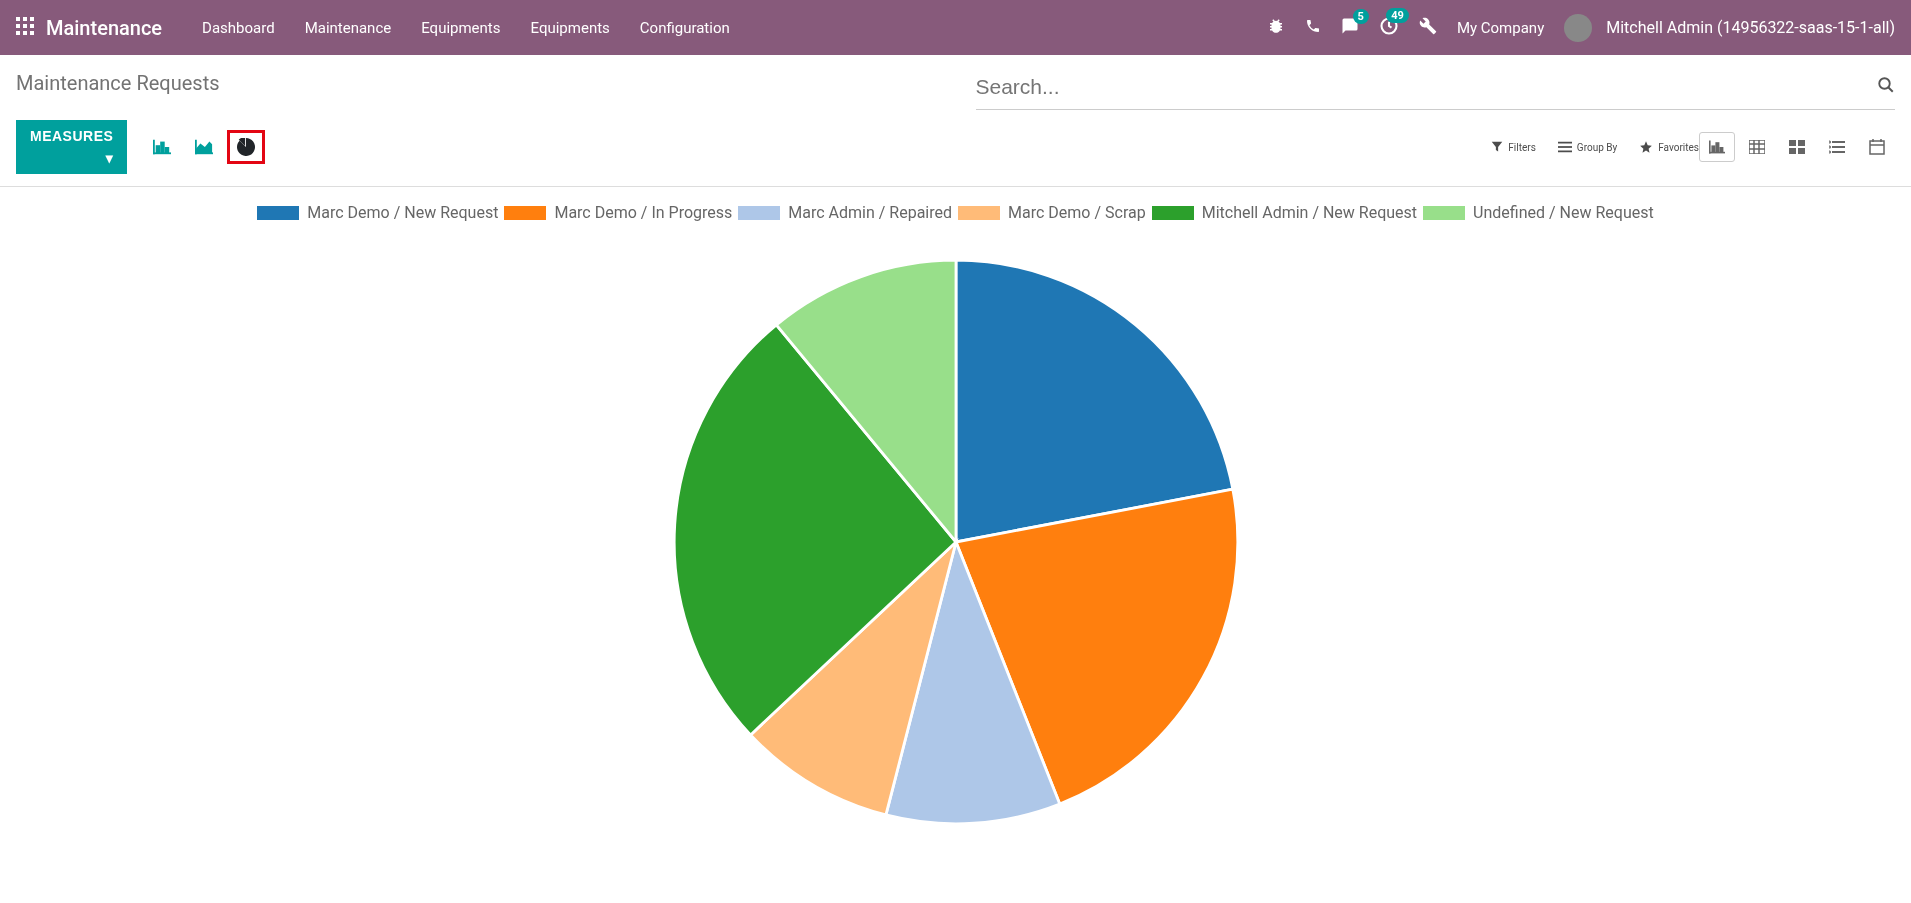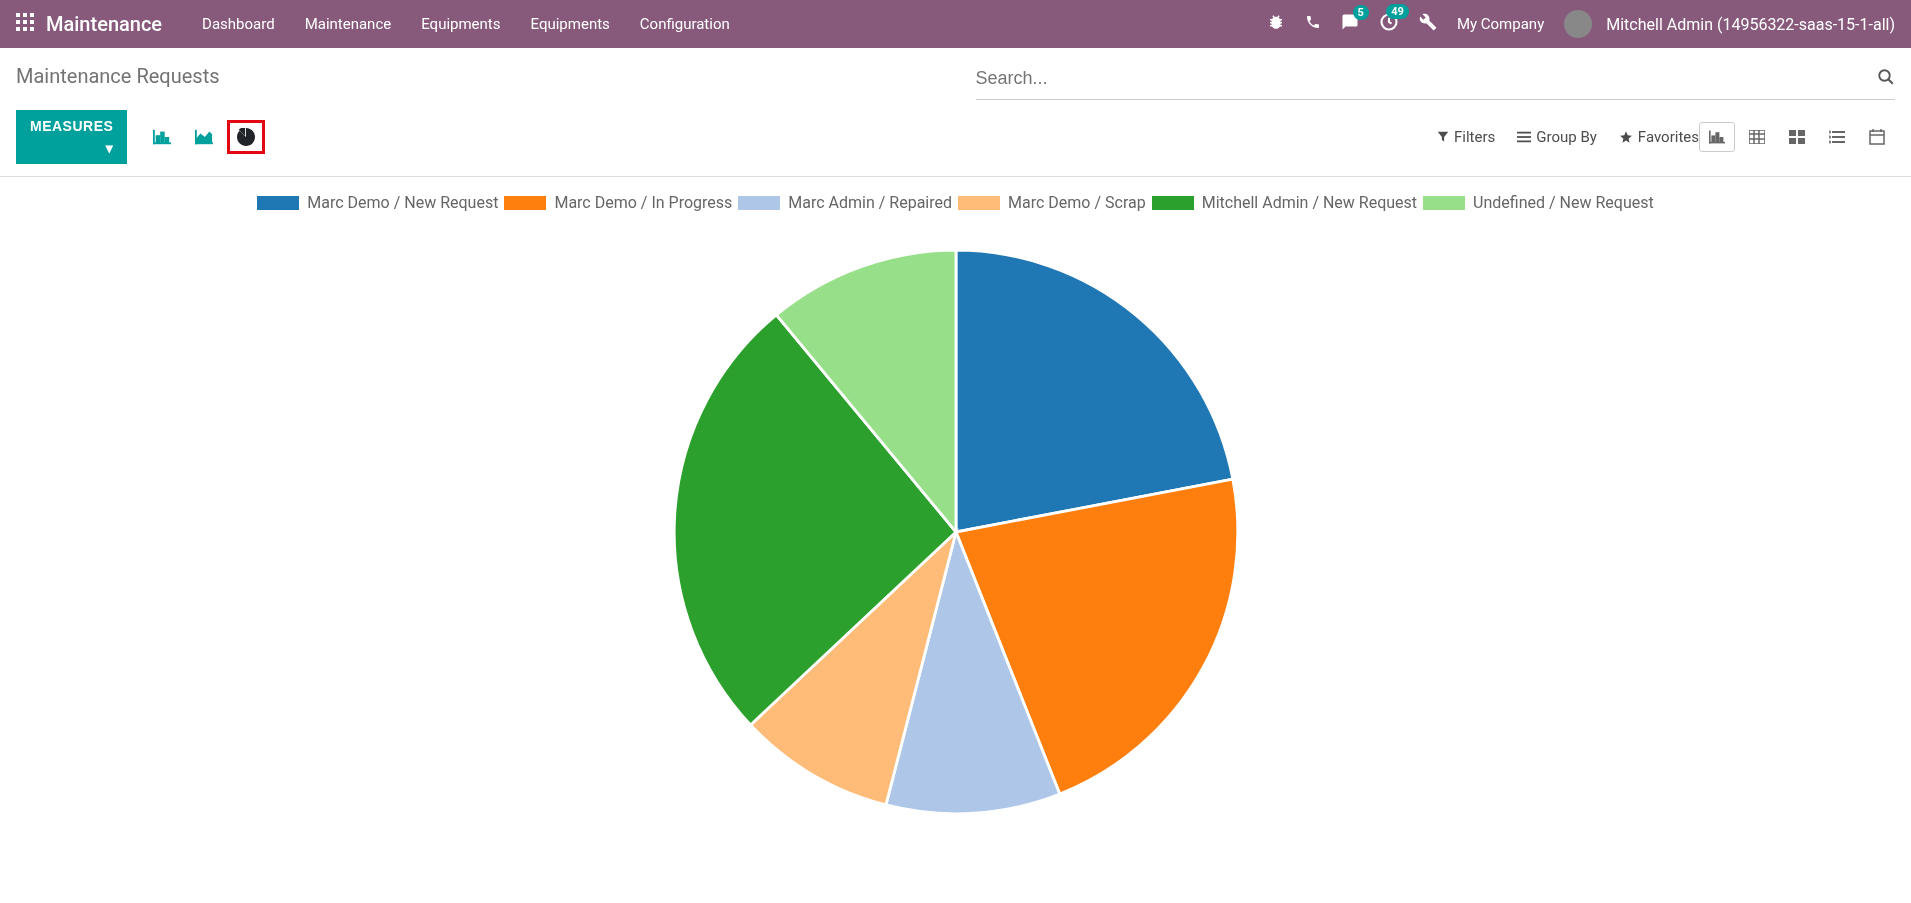--- a/index.html
+++ b/index.html
@@ -1,20 +1,20 @@
 <!DOCTYPE html>
 <html><head>
 <meta charset="utf-8">
 <style>
   * { box-sizing: border-box; margin: 0; padding: 0; }
   body { font-family: -apple-system, BlinkMacSystemFont, "Segoe UI", Roboto, sans-serif; background: #fff; color: #333; }
   
   .navbar {
     background: #875A7B;
-    height: 48px;
+    height: 55px;
     display: flex;
     align-items: center;
     padding: 0 16px;
     color: #fff;
   }
   .apps-icon { margin-right: 12px; cursor: pointer; }
   .app-name { font-size: 20px; font-weight: 500; margin-right: 40px; }
   .nav-links { display: flex; gap: 30px; }
   .nav-link { color: #fff; font-size: 15px; cursor: pointer; }
   .nav-right { margin-left: auto; display: flex; align-items: center; gap: 20px; }
@@ -34,41 +34,41 @@
   }
   .user-area { display: flex; align-items: center; gap: 14px; cursor: pointer; }
   .avatar { width: 28px; height: 28px; border-radius: 50%; background: #888; }
   
   .control-panel { padding: 10px 16px 0 16px; display: flex; gap: 40px; }
   .cp-left { flex: 1; }
   .cp-right { flex: 1; }
   .page-title { font-size: 20px; color: #737373; padding: 6px 0; }
   .search-row { display: flex; align-items: center; border-bottom: 1px solid #ccc; padding: 4px 0; }
   .search-input {
-    flex: 1; border: none; outline: none; font-size: 18px;
+    flex: 1; border: none; outline: none; font-size: 21px;
     padding: 6px 0; background: transparent;
   }
   .search-icon { color: #666; cursor: pointer; }
 
   .toolbar { display: flex; align-items: center; padding: 10px 16px 12px 16px; }
   .measures-btn {
     background: #00A09D; color: #fff; border: none;
     padding: 8px 14px; font-size: 14px; font-weight: 600;
     cursor: pointer; letter-spacing: 0.5px;
     display: flex; align-items: flex-end; gap: 6px; flex-direction: column;
   }
   .chart-types { display: flex; gap: 4px; margin-left: 16px; }
   .chart-type-btn {
     width: 38px; height: 34px; display: flex; align-items: center; justify-content: center;
     cursor: pointer; color: #00A09D;
   }
   .chart-type-btn.active { border: 3px solid #e30613; }
   
   .search-options { display: flex; gap: 22px; align-items: center; }
-  .opt-btn { display: flex; align-items: center; gap: 5px; color: #4c4c4c; font-size: 15px; cursor: pointer; }
+  .opt-btn { display: flex; align-items: center; gap: 5px; color: #4c4c4c; font-size: 10px; cursor: pointer; }
   
   .view-switchers { margin-left: auto; display: flex; gap: 4px; align-items: center; }
   .view-btn {
     width: 36px; height: 30px; display: flex; align-items: center; justify-content: center;
     cursor: pointer; color: #666;
   }
   .view-btn.active { border: 1px solid #ccc; border-radius: 3px; }
   
   .chart-area { border-top: 1px solid #ddd; padding: 16px; }
   .legend { display: flex; justify-content: center; flex-wrap: wrap; gap: 8px 6px; margin-bottom: 10px; }

